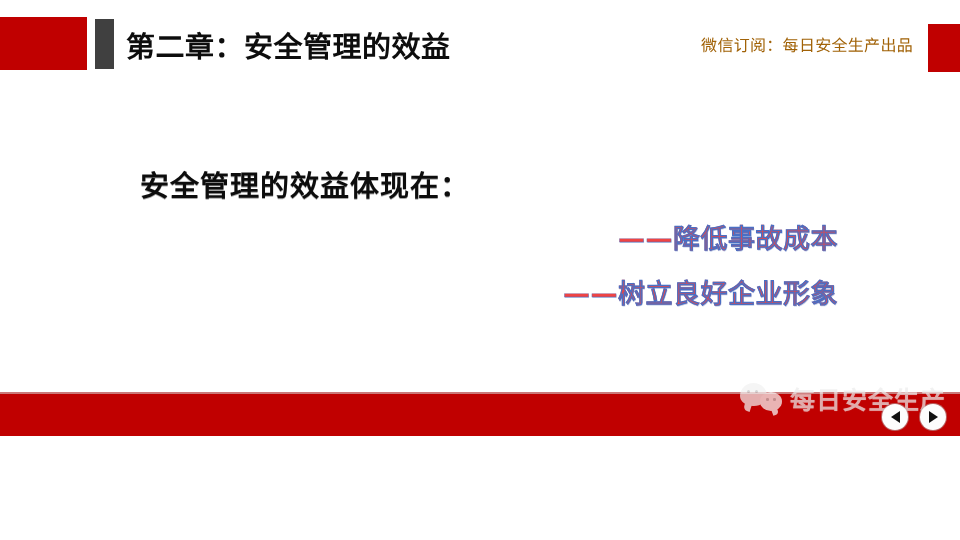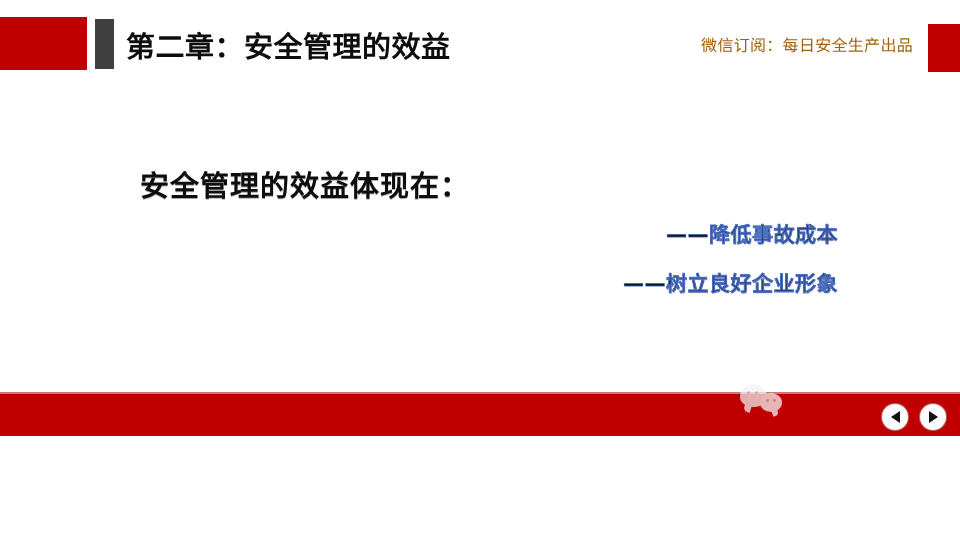--- a/index.html
+++ b/index.html
@@ -75,23 +75,23 @@
     letter-spacing:1px;
     text-shadow:0 1px 0 rgba(0,0,0,0.35);
   }
 
   .bullets {
     position:absolute;
     left:238px; top:125px;
     width:600px;
   }
   .bullet-line {
-    font-size:21px;
-    font-weight:bold;
-    color:#0f172a;
+    font-size:27px;
+    font-weight:bold;
+    color:#ef4444;
     white-space:nowrap;
     letter-spacing:0.5px;
     line-height:1;
     margin-bottom:28px;
     -webkit-text-stroke:0.4px #4a6fc4;
     text-shadow:0.5px 0.5px 0 rgba(140,165,215,0.55);
   }
   .bullet-line:last-child { margin-bottom:0; }
 
   
@@ -229,20 +229,21 @@
 
     <div class="watermark">
       <div class="wechat-icon">
         <span class="bub-big"></span>
         <span class="bub-small"></span>
         <span class="dot d1"></span>
         <span class="dot d2"></span>
         <span class="dot d3"></span>
         <span class="dot d4"></span>
       </div>
+      <div class="wm-text">每日安全生产</div>
     </div>
 
     <div class="nav-buttons">
       <div class="nav-btn prev">
         <span class="tri"></span>
       </div>
       <div class="nav-btn next">
         <span class="tri"></span>
       </div>
     </div>

